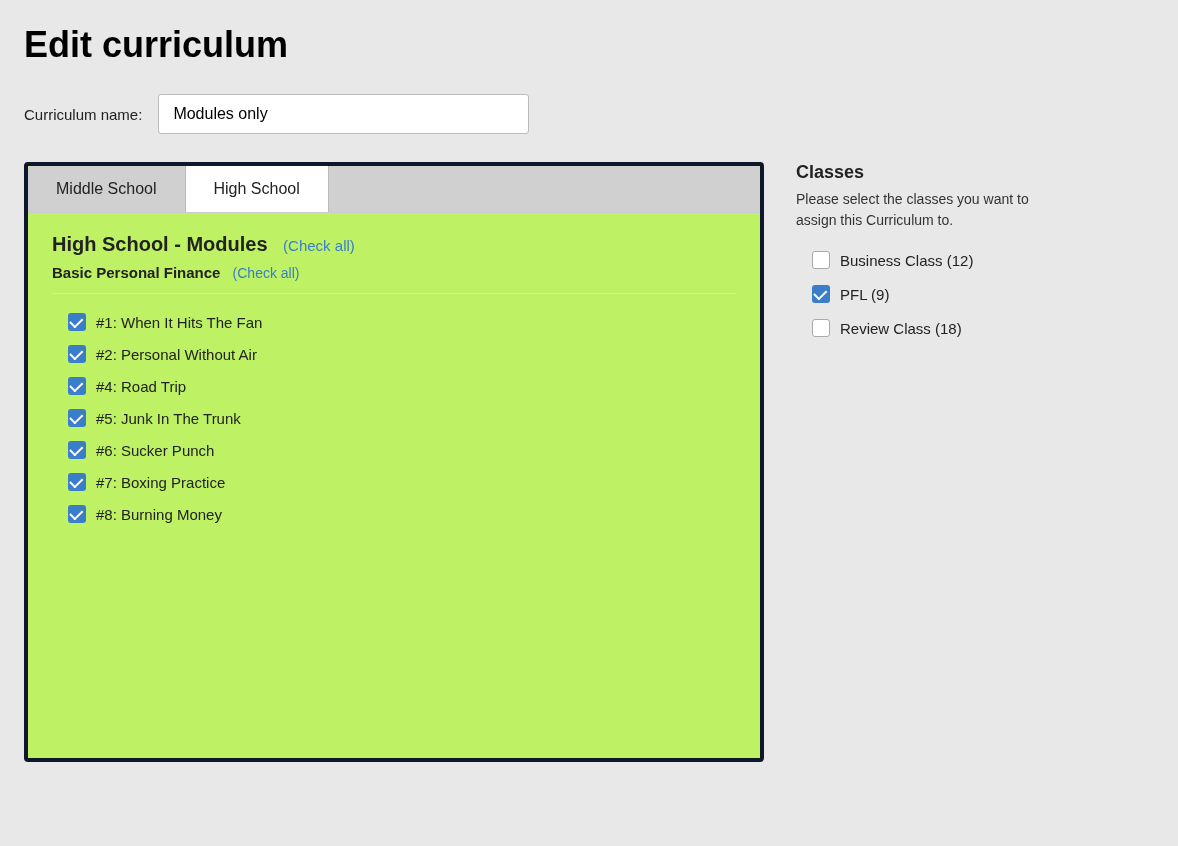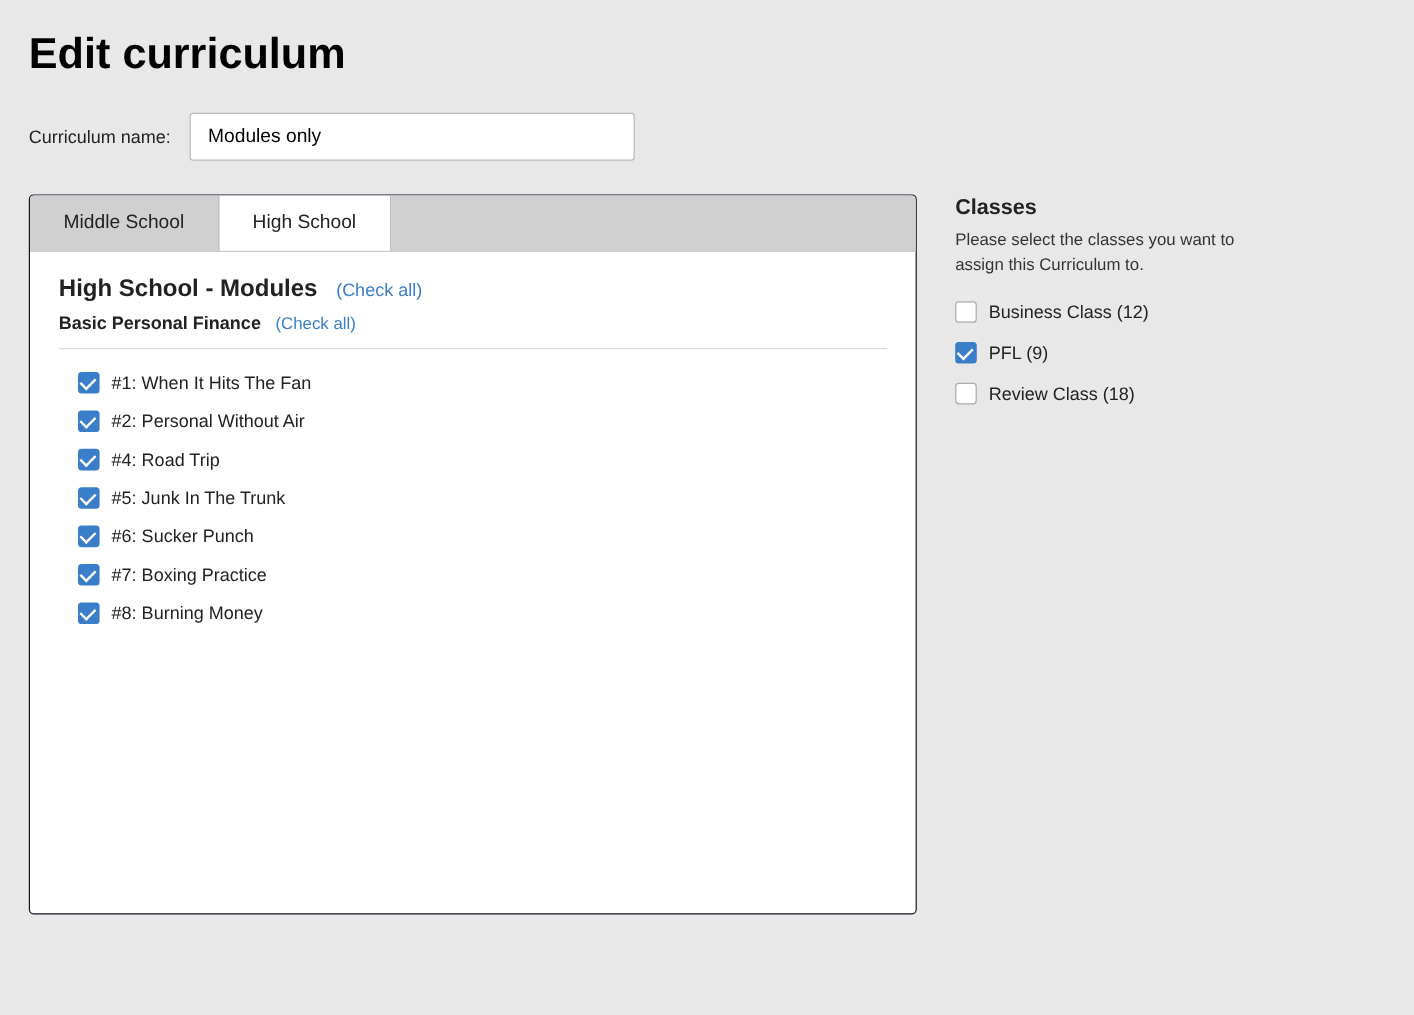--- a/index.html
+++ b/index.html
@@ -34,23 +34,23 @@
       border-radius: 3px;
       background: #fff;
       outline: none;
     }
     .main-layout {
       display: flex;
       gap: 32px;
       align-items: flex-start;
     }
     .tabs-panel {
-      border: 1px solid #0f172a;
+      border: 4px solid #0f172a;
       border-radius: 4px;
-      background: #ffffff;
+      background: #bef264;
       width: 740px;
       min-height: 600px;
     }
     .tabs-header {
       display: flex;
       background: #d0d0d0;
       border-bottom: 1px solid #ccc;
       border-radius: 4px 4px 0 0;
       overflow: hidden;
     }
@@ -162,20 +162,21 @@
     .class-list {
       list-style: none;
       padding: 0;
     }
     .class-item {
       display: flex;
       align-items: center;
       gap: 10px;
       padding: 8px 0;
       font-size: 15px;
+      margin-left: 16px;
     }
   </style>
 </head>
 <body>
 
 <h1 class="page-title">Edit curriculum</h1>
 
 <div class="curriculum-name-row">
   <label class="curriculum-name-label">Curriculum name:</label>
   <input class="curriculum-name-input" type="text" value="Modules only" style="">

